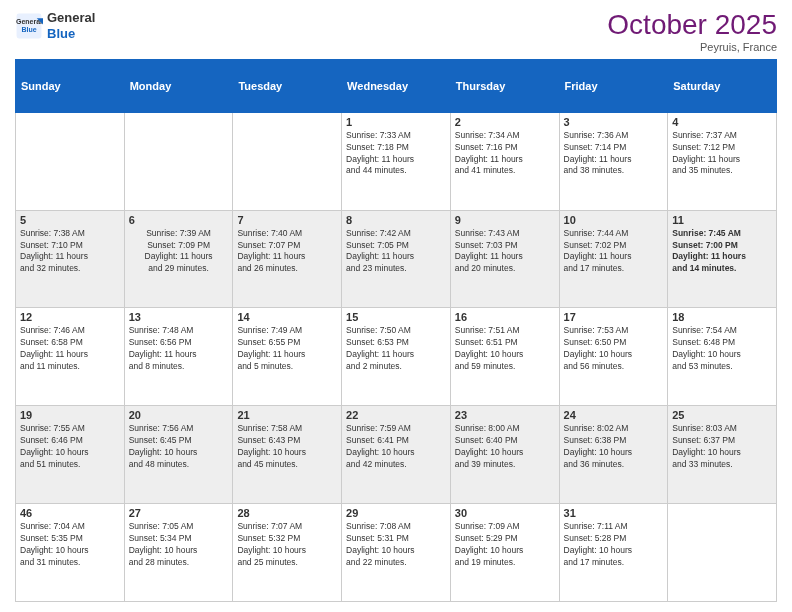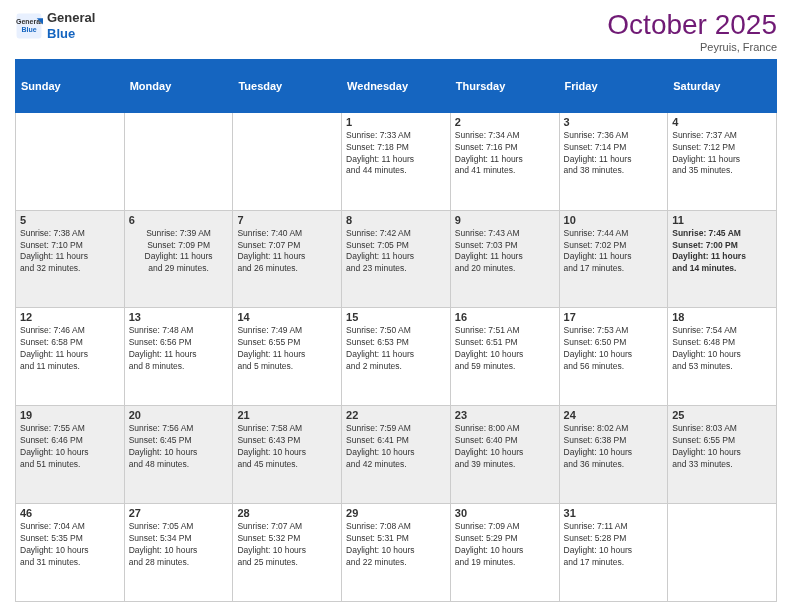--- a/index.html
+++ b/index.html
@@ -310,21 +310,21 @@
           <td>
             <span class="day-num">24</span>
             <div class="cell-content" style="white-space: pre-line;">Sunrise: 8:02 AM
 Sunset: 6:38 PM
 Daylight: 10 hours
 and 36 minutes.</div>
           </td>
           <td>
             <span class="day-num">25</span>
             <div class="cell-content" style="white-space: pre-line;">Sunrise: 8:03 AM
-Sunset: 6:55 PM
+Sunset: 6:37 PM
 Daylight: 10 hours
 and 33 minutes.</div>
           </td>
         </tr>
         <tr>
           <td>
             <span class="day-num">46</span>
             <div class="cell-content" style="white-space: pre-line;">Sunrise: 7:04 AM
 Sunset: 5:35 PM
 Daylight: 10 hours

